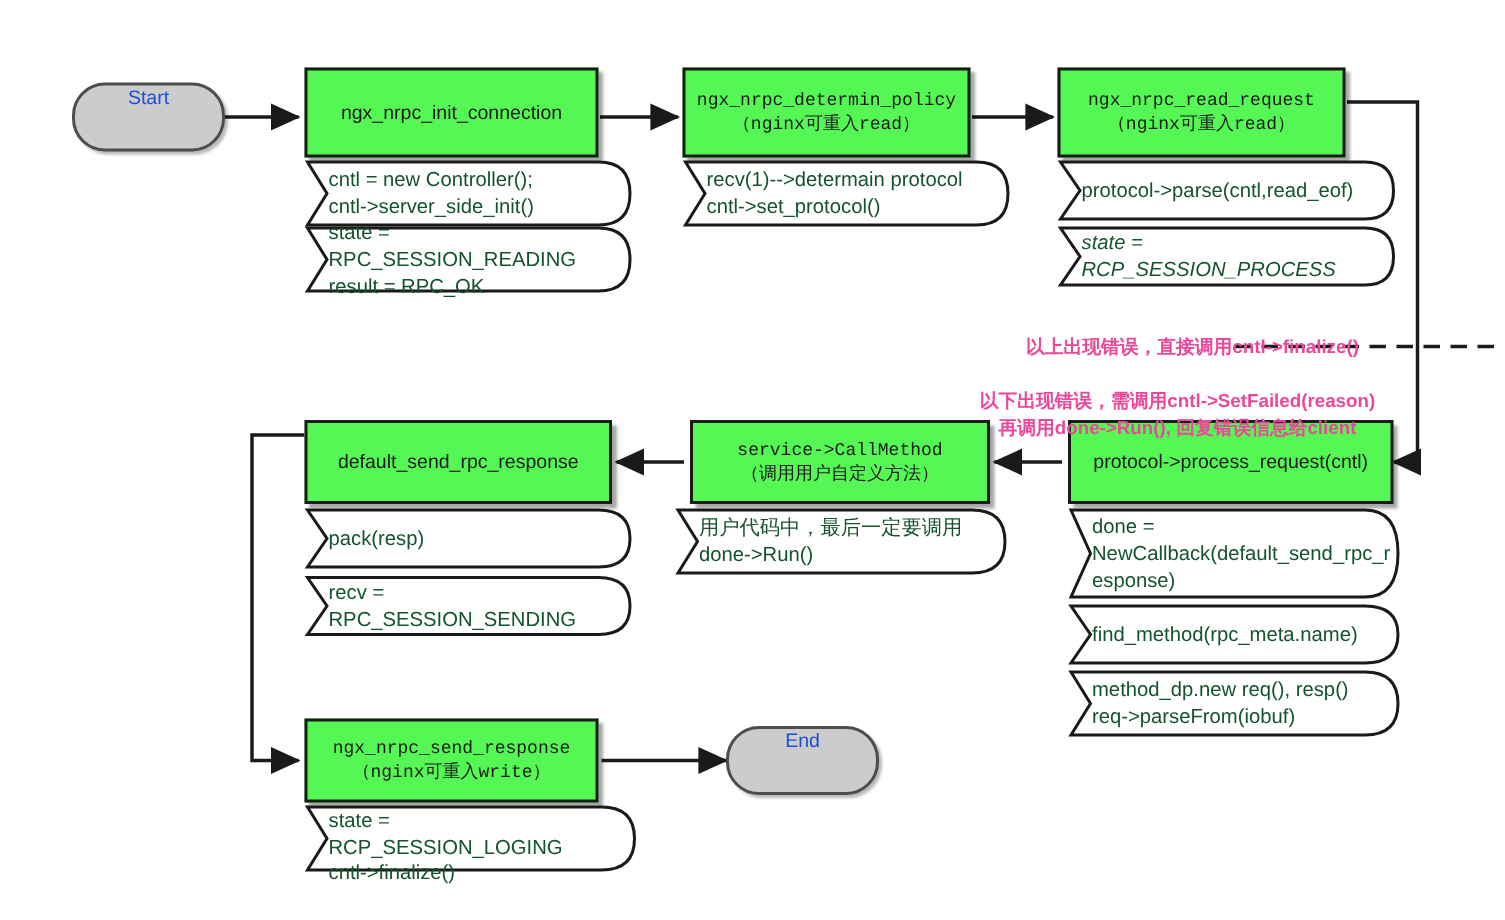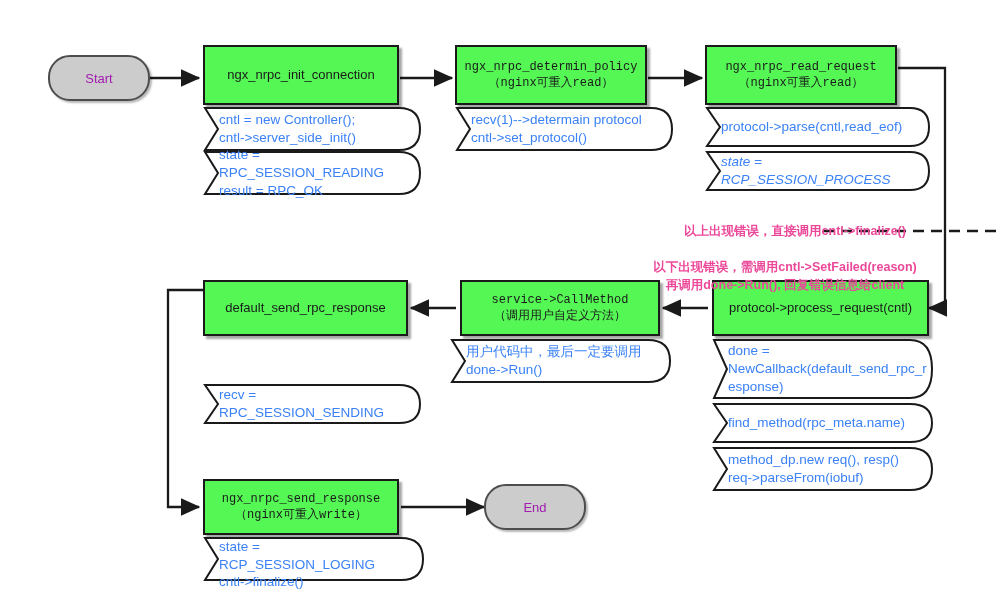--- a/index.html
+++ b/index.html
@@ -11,22 +11,22 @@
   }
   #canvas{position:absolute;left:0;top:0;width:1003px;height:613px;}
   .layer-svg{position:absolute;left:0;top:0;width:1003px;height:613px;pointer-events:none;}
   .node{position:absolute;box-sizing:border-box;}
 
   
   .terminator{
     background:#cccccc;
     border:2px solid #4d4d4d;
     border-radius:22px;
-    display:flex;align-items:center;justify-content:center;
-    font-size:13px;color:#a21caf;
+    display:flex;align-items:flex-start;justify-content:center;
+    font-size:13px;color:#1d4ed8;
     box-shadow:2px 2px 2px rgba(0,0,0,0.28);
   }
 
   
   .proc{
     background:#55f755;
     border:2px solid #1a1a1a;
     display:flex;align-items:center;justify-content:center;
     text-align:center;
     color:#1a1a1a;
@@ -40,21 +40,21 @@
   .note{
     position:absolute;
     box-sizing:border-box;
   }
   .note svg{position:absolute;left:0;top:0;overflow:visible;}
   .note .ntext{
     position:absolute;
     left:14px;top:0;right:14px;bottom:0;
     display:flex;flex-direction:column;justify-content:center;
     font-family:"Liberation Sans",sans-serif;
-    font-size:13.5px;color:#3b82f6;
+    font-size:13.5px;color:#14532d;
     line-height:1.32;
     white-space:pre-line;
     pointer-events:none;
   }
 
   
   .anno{
     position:absolute;
     color:#ec4899;
     font-family:"Liberation Sans",sans-serif;
@@ -197,20 +197,26 @@
   </div>
 
   <div class="note" style="left:452px;top:340px;width:218px;height:42px;">
     <svg width="218" height="42" viewBox="0 0 218 42" preserveAspectRatio="none">
       <path d="M0,0 L196,0 Q218,0 218,21 Q218,42 196,42 L0,42 L13,21 Z" fill="#ffffff" stroke="#1a1a1a" stroke-width="2"></path>
     </svg>
     <div class="ntext">用户代码中，最后一定要调用
 done-&gt;Run()</div>
   </div>
 
+  <div class="note" style="left:205px;top:340px;width:215px;height:38px;">
+    <svg width="215" height="38" viewBox="0 0 215 38" preserveAspectRatio="none">
+      <path d="M0,0 L194,0 Q215,0 215,19 Q215,38 194,38 L0,38 L13,19 Z" fill="#ffffff" stroke="#1a1a1a" stroke-width="2"></path>
+    </svg>
+    <div class="ntext">pack(resp)</div>
+  </div>
 
   <div class="note" style="left:205px;top:385px;width:215px;height:38px;">
     <svg width="215" height="38" viewBox="0 0 215 38" preserveAspectRatio="none">
       <path d="M0,0 L194,0 Q215,0 215,19 Q215,38 194,38 L0,38 L13,19 Z" fill="#ffffff" stroke="#1a1a1a" stroke-width="2"></path>
     </svg>
     <div class="ntext">recv = RPC_SESSION_SENDING</div>
   </div>
 
   <div class="note" style="left:205px;top:538px;width:218px;height:53px;">
     <svg width="218" height="42" viewBox="0 0 218 42" preserveAspectRatio="none">

